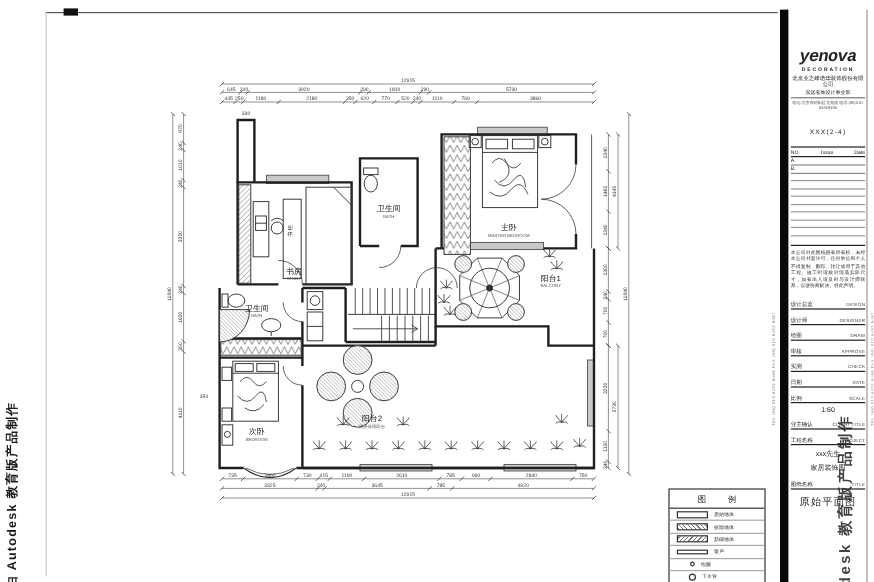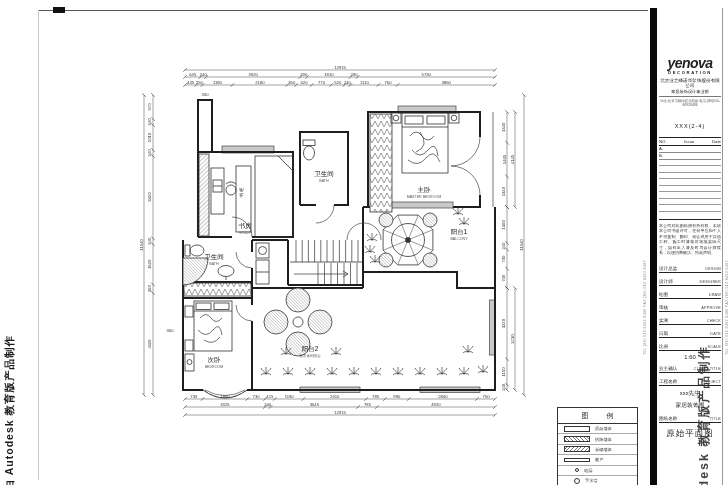--- a/index.html
+++ b/index.html
@@ -14,21 +14,21 @@
   #tb-right-line{left:722px;top:8px;width:0;height:477px;border-left:0.5px solid #999;}
   
   .vwrap{position:absolute;}
   .vwrap > span{display:block;transform:rotate(-90deg) translateX(-100%);transform-origin:0 0;white-space:nowrap;}
   #wm-left > span{font-size:10.5px;font-weight:600;color:#1c1c1c;letter-spacing:1px;}
   #wm-right > span{font-size:12.5px;font-weight:700;color:#222;opacity:.85;letter-spacing:2px;}
   .edge-text > span{font-size:3.5px;color:#888;letter-spacing:.4px;}
   
   #titleblock{left:659px;top:12px;width:62px;height:473px;color:#222;}
   .tb-center{text-align:center;}
-  #brand{font-size:14px;font-weight:bold;font-style:italic;letter-spacing:-.5px;margin-top:43px;}
+  #brand{font-size:14px;font-weight:bold;font-style:italic;letter-spacing:-.5px;margin-top:28px;font-family:Liberation Mono, monospace;}
   #brand-sub{font-size:4.2px;font-weight:bold;letter-spacing:1.6px;margin-top:-1px;}
   .co-line{font-size:4.6px;margin-top:3px;}
   .co-line2{font-size:4.2px;margin-top:1px;}
   .co-line3{font-size:3.4px;color:#555;margin-top:2px;border-top:0.5px solid #777;padding-top:1.5px;}
   #proj-code{font-size:5.5px;margin-top:16px;letter-spacing:1px;}
   #issue{margin-top:8px;border-top:0.8px solid #222;}
   .issue-head{display:flex;justify-content:space-between;font-size:4.3px;border-bottom:0.8px solid #222;padding:1px 0;}
   .issue-row{font-size:4.3px;border-bottom:0.5px solid #888;height:6px;}
   .issue-blank{border-bottom:0.5px solid #999;height:5.5px;}
   #disclaimer{font-size:4px;line-height:1.4;text-align:justify;margin-top:7px;color:#333;

